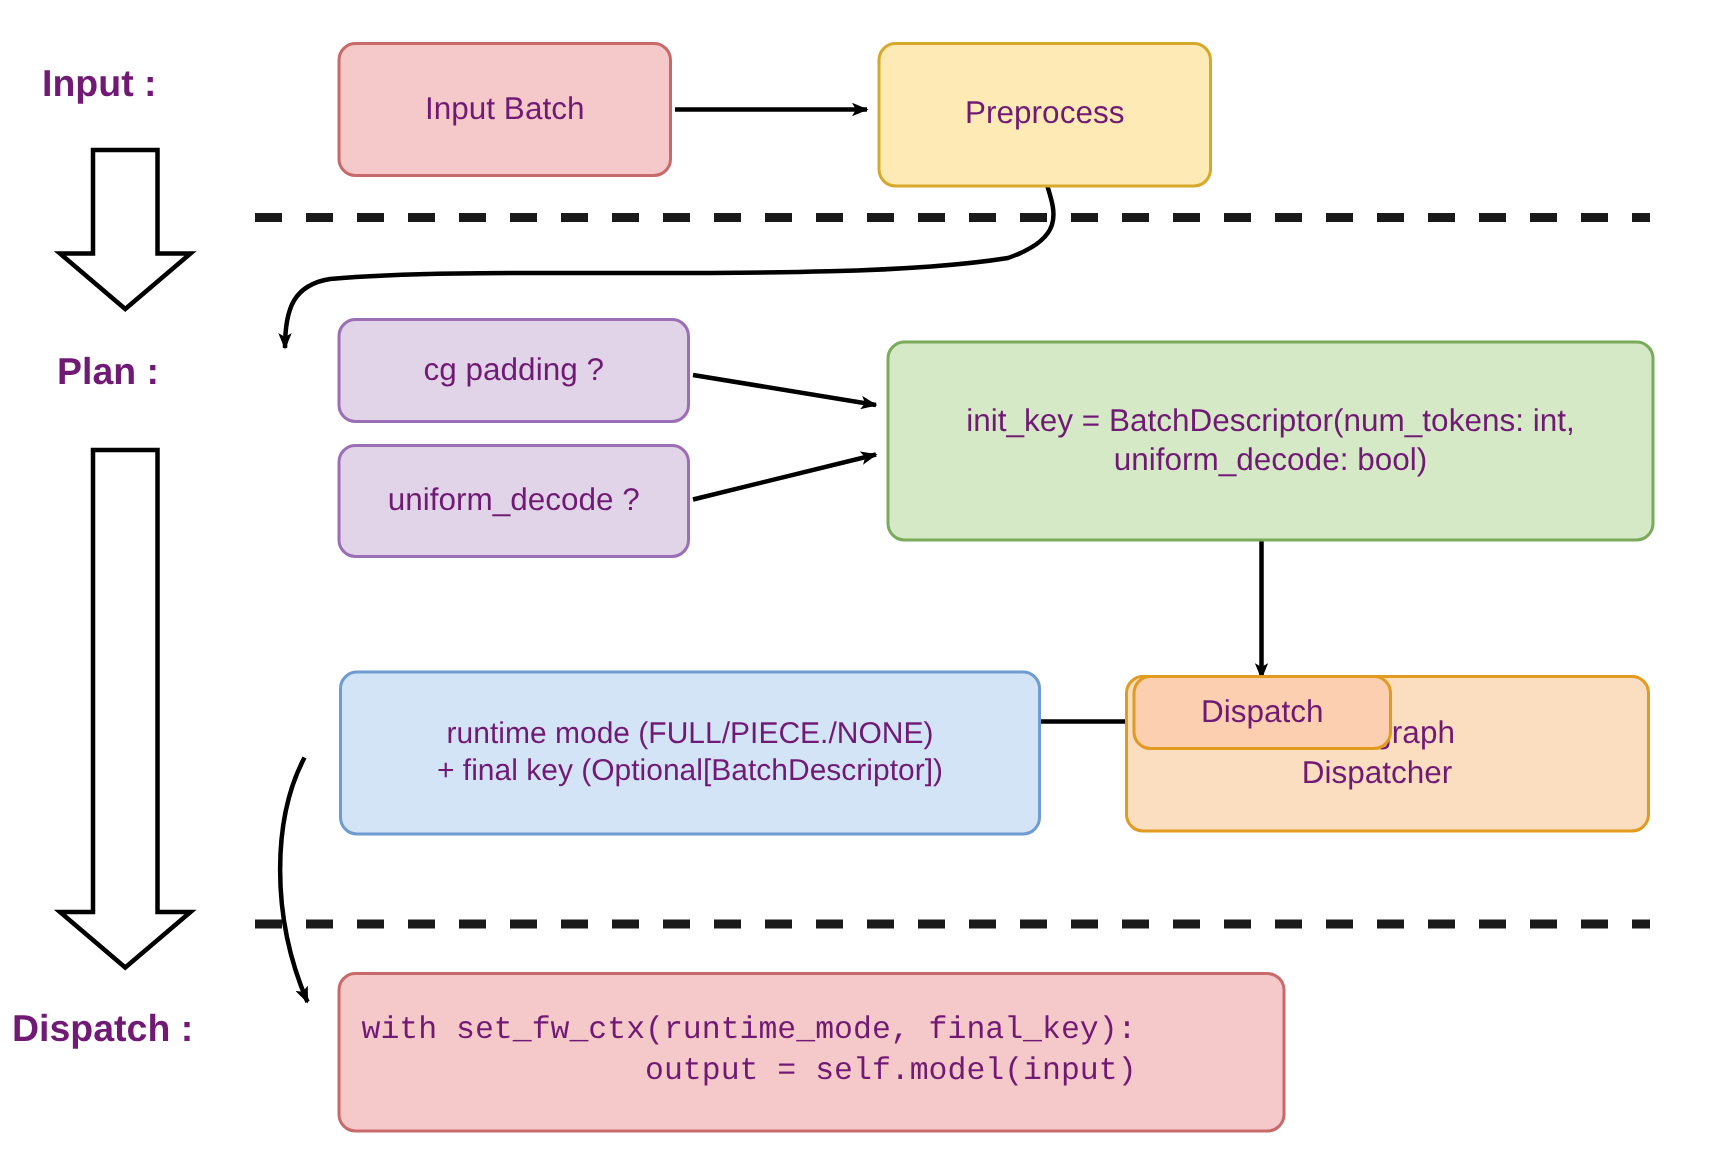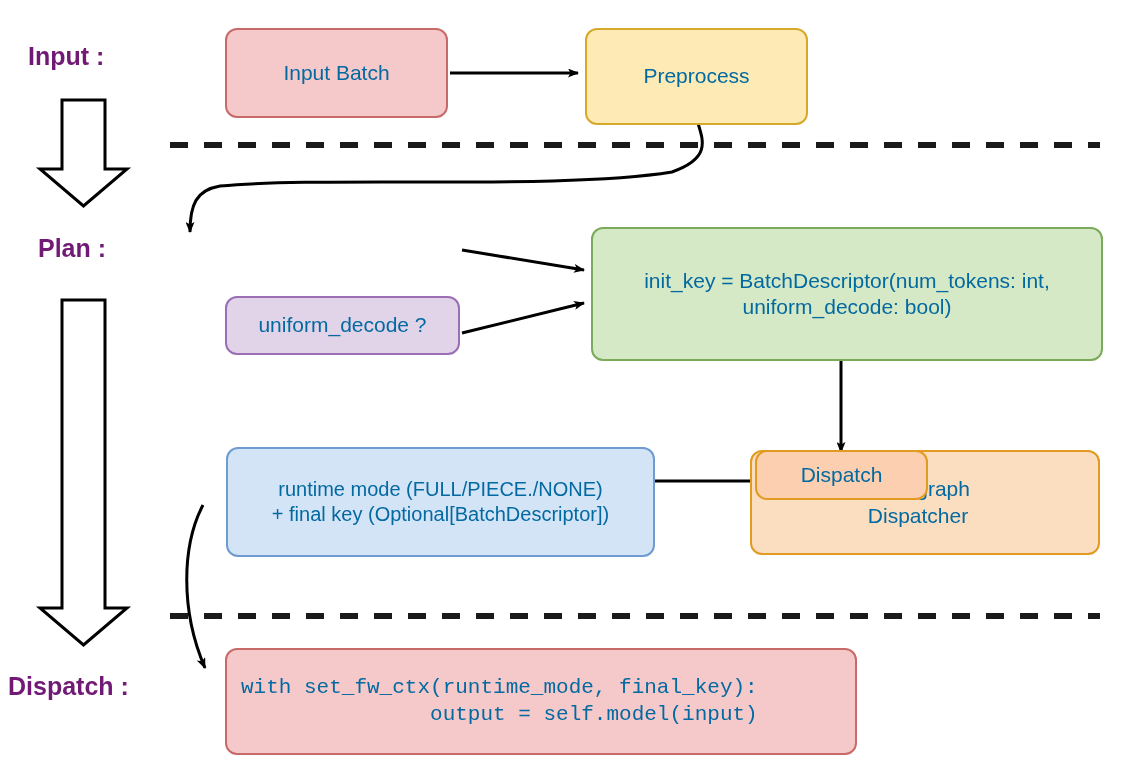--- a/index.html
+++ b/index.html
@@ -36,21 +36,21 @@
     box-sizing: border-box;
     display: flex;
     align-items: center;
     justify-content: center;
     text-align: center;
     border-style: solid;
     border-width: 2px;
     border-radius: 12px;
     font-family: "Liberation Sans", sans-serif;
     font-size: 21px;
-    color: #0369a1;
+    color: #701a75;
     line-height: 1.25;
     padding: 4px 8px;
   }
   .node .txt { white-space: pre-line; }
   .node-code {
     justify-content: flex-start;
     text-align: right;
     font-family: "Liberation Mono", monospace;
     font-size: 21px;
     padding-left: 14px;
@@ -96,40 +96,43 @@
   <div class="stage-label" style="left:8px; top:672px;">Dispatch :</div>
 
   <div class="node" style="left:225px; top:28px; width:223px; height:90px; background:#f5c9c9; border-color:#c96a6a;">
     <span class="txt">Input Batch</span>
   </div>
 
   <div class="node" style="left:585px; top:28px; width:223px; height:97px; background:#fdeab4; border-color:#d6a92b;">
     <span class="txt">Preprocess</span>
   </div>
 
+  <div class="node" style="left:225px; top:212px; width:235px; height:70px; background:#e2d4e8; border-color:#9b6fb5;">
+    <span class="txt">cg padding ?</span>
+  </div>
 
-  <div class="node" style="left:225px; top:296px; width:235px; height:59px; background:#e2d4e8; border-color:#9b6fb5;">
+  <div class="node" style="left:225px; top:296px; width:235px; height:76px; background:#e2d4e8; border-color:#9b6fb5;">
     <span class="txt">uniform_decode ?</span>
   </div>
 
   <div class="node" style="left:591px; top:227px; width:512px; height:134px; background:#d6e9c6; border-color:#7aab5a;">
     <span class="txt">init_key = BatchDescriptor(num_tokens: int,
 uniform_decode: bool)</span>
   </div>
 
   <div class="node" style="left:750px; top:450px; width:350px; height:105px; background:#fbddc0; border-color:#e09b20; justify-content:center; padding-right:22px;">
     <span class="txt">Cudagraph
 Dispatcher</span>
   </div>
 
   <div class="node" style="left:755px; top:450px; width:173px; height:50px; background:#fbcfb0; border-color:#e09b20;justify-content:center;">
     <span class="txt">Dispatch</span>
   </div>
 
-  <div class="node" style="left:226px; top:447px; width:429px; height:110px; background:#d4e4f7; border-color:#6f9bd1; font-size:20px;">
+  <div class="node" style="left:226px; top:447px; width:468px; height:110px; background:#d4e4f7; border-color:#6f9bd1; font-size:20px;">
     <span class="txt">runtime mode (FULL/PIECE./NONE)
 + final key (Optional[BatchDescriptor])</span>
   </div>
 
   <div class="node node-code" style="left:225px; top:648px; width:632px; height:107px; background:#f5c9c9; border-color:#c96a6a;">
     <span class="txt">with set_fw_ctx(runtime_mode, final_key):
     output = self.model(input)</span>
   </div>
 
 </div>

